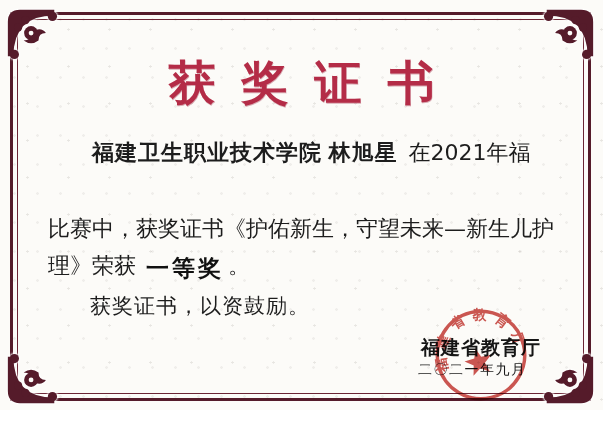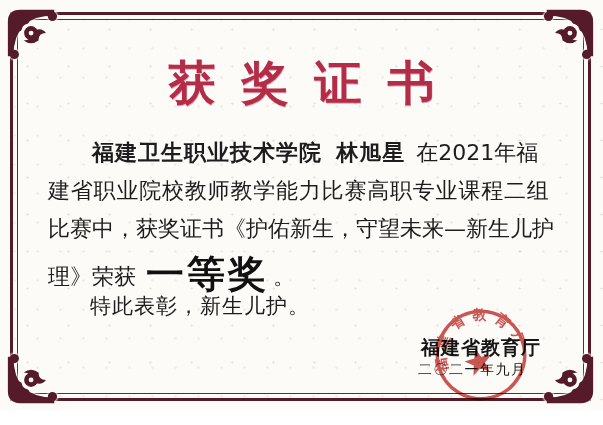--- a/index.html
+++ b/index.html
@@ -46,26 +46,26 @@
     font-family:"DejaVu Sans","Liberation Sans",sans-serif;
     text-shadow:0.5px 0.5px 0 rgba(150,20,50,.35);
   }
   
   .bline{
     position:absolute;white-space:nowrap;line-height:1.15;
     color:#1d1d1d;font-size:22px;
     font-family:"DejaVu Sans","Liberation Sans",sans-serif;
   }
   .l1{left:92px;top:140px;}
-  .l1 .recipient{margin-right:11px;letter-spacing:1px;font-family:Liberation Mono, monospace;font-weight:600;}
+  .l1 .recipient{margin-right:11px;letter-spacing:1px;font-family:Liberation Serif, serif;font-weight:600;}
   .l2{left:48px;top:178px;letter-spacing:0.8px;}
   .l3{left:48px;top:216px;letter-spacing:0;}
   .l4{left:48px;top:253px;}
   .l4 .award{
-    font-size:38px;font-weight:bold;letter-spacing:3px;
+    font-size:23px;font-weight:bold;letter-spacing:3px;
     margin:0 4px 0 10px;vertical-align:-3px;color:#111;
   }
   .l5{left:90px;top:294px;font-size:21px;letter-spacing:1px;}
   
   .issuer{
     position:absolute;left:421px;top:335px;
     font-size:19px;font-weight:600;letter-spacing:1px;color:#151515;
     font-family:"DejaVu Sans","Liberation Sans",sans-serif;
     white-space:nowrap;z-index:2;
   }
@@ -140,24 +140,23 @@
       <circle cx="13" cy="21" r="4.5"></circle>
       <circle cx="27" cy="27" r="7.5"></circle>
       <path d="M27,27 q10,-8 16,0 q-8,0 -8,8 q-8,6 -16,0 q8,0 8,-8 Z"></path>
     </g>
     <circle cx="27" cy="27" r="2.6" fill="#fcfbf8"></circle>
   </svg>
 
   <h1 class="title">获奖证书</h1>
 
   <div class="bline l1"><span class="recipient">福建卫生职业技术学院 林旭星</span><span>在2021年福</span></div>
-  <div class="bline l2">建省职业院校教师教学能力比赛高职专业课程二组</div>
   <div class="bline l3">比赛中，获奖证书《护佑新生，守望未来—新生儿护</div>
   <div class="bline l4"><span>理》荣获</span><span class="award">一等奖</span><span>。</span></div>
-  <div class="bline l5">特此表彰，新生儿护。</div>
+  <div class="bline l5">获奖证书，以资鼓励。</div>
 
   <div class="issuer">福建省教育厅</div>
   <div class="date">二〇二一年九月</div>
 
   <svg class="seal" viewBox="0 0 100 100">
     <circle cx="50" cy="50" r="45.5" fill="none" stroke="#c6403b" stroke-width="3.6"></circle>
     <path id="sealArc" d="M 15.2,62.6 A 37,37 0 1 1 84.8,62.6" fill="none"></path>
     <text fill="#c6403b"><textPath href="#sealArc" startOffset="5">福建省教育厅</textPath></text>
     <polygon fill="#c6403b" points="46,42 49.7,51.9 60.3,52.4 52,58.9 54.8,69.1 46,63.3 37.2,69.1 40,58.9 31.7,52.4 42.3,51.9"></polygon>
   </svg>

